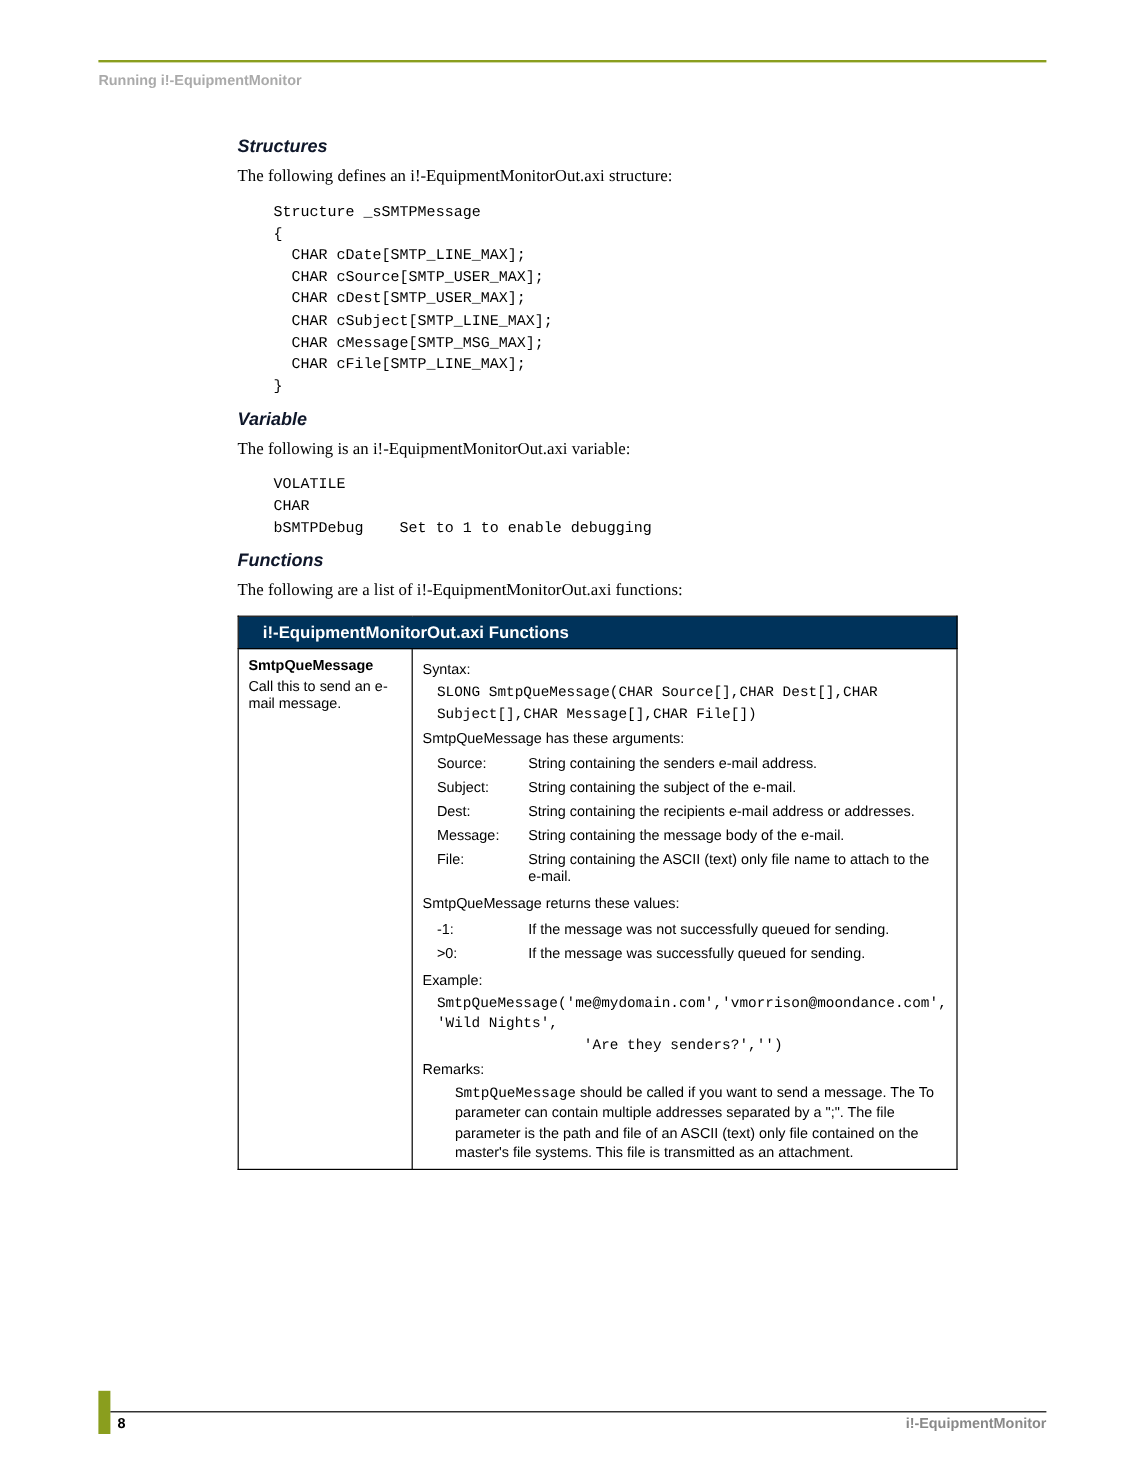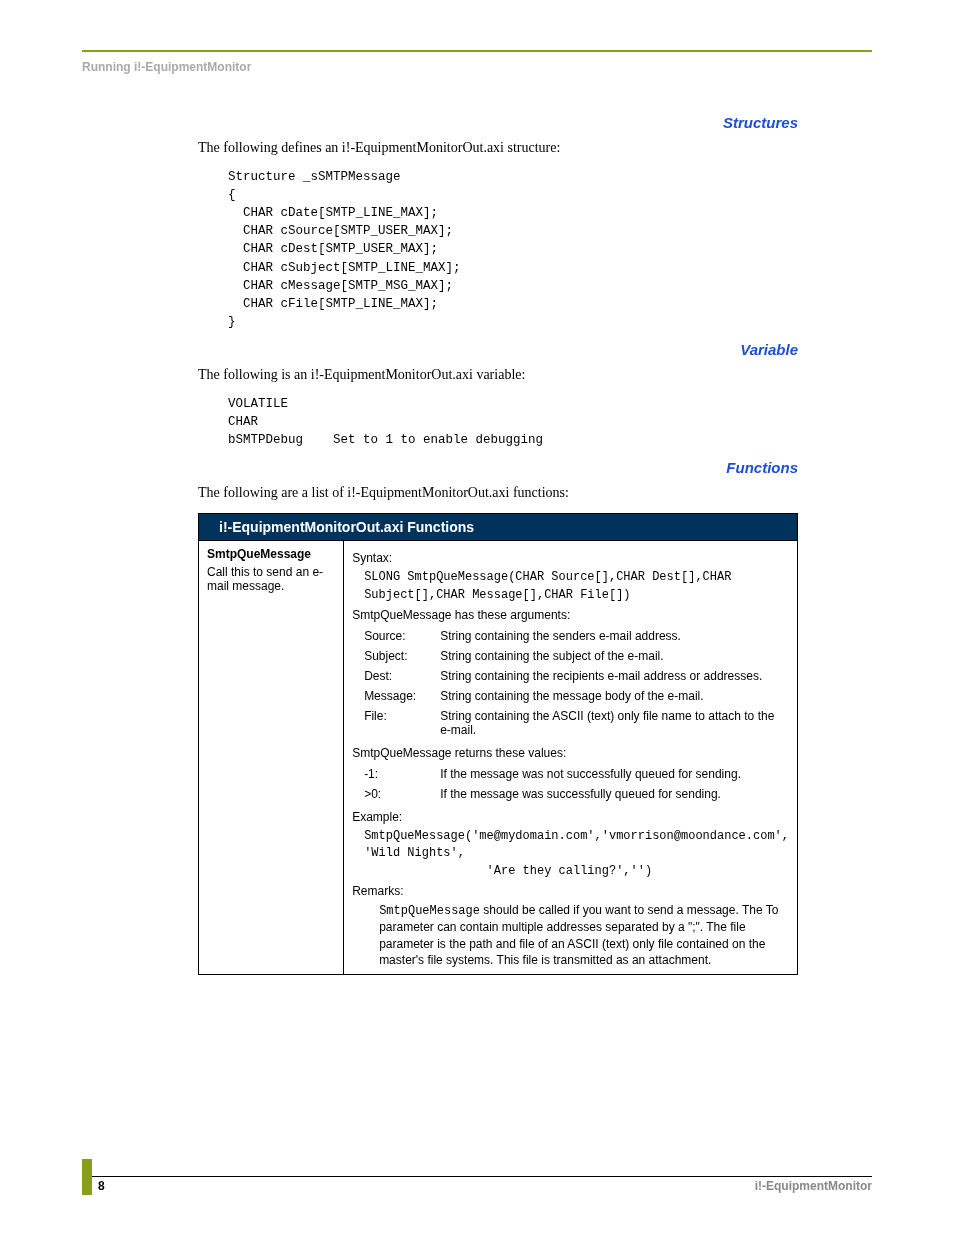--- a/index.html
+++ b/index.html
@@ -31,26 +31,25 @@
     font-weight: bold;
     color: #aaa;
   }
   .content {
     position: absolute;
     left: 198px;
     top: 108px;
     width: 600px;
   }
   .h2 {
-    color: #1d4ed8;
+    color: #0f172a;
     font-weight: bold;
     font-style: italic;
     font-size: 15px;
     margin: 6px 0 8px 0;
-    text-align: right;
   }
   .para {
     font-family: Georgia, "Times New Roman", serif;
     font-size: 14px;
     line-height: 1.35;
     margin: 6px 0 10px 0;
   }
   .codeblock {
     font-family: "Courier New", monospace;
     font-size: 12.5px;
@@ -236,21 +235,21 @@
             <tr>
               <td class="arg-name">&gt;0:</td>
               <td>If the message was successfully queued for sending.</td>
             </tr>
           </tbody>
               </table>
 
           <div class="detail-label">Example:</div>
           <div class="inner-code">SmtpQueMessage('me@mydomain.com','vmorrison@moondance.com',
 'Wild Nights',
-                 'Are they calling?','')</div>
+                 'Are they senders?','')</div>
 
           <div class="detail-label">Remarks:</div>
           <div class="remarks-text"><span class="mono-inline">SmtpQueMessage</span><span> should be called if you want to send a message. The To parameter can contain multiple addresses separated by a ";". The file parameter is the path and file of an ASCII (text) only file contained on the master's file systems. This file is transmitted as an attachment.</span></div>
         </td>
       </tr>
     </tbody>
       </table>
 
   </div>
 

